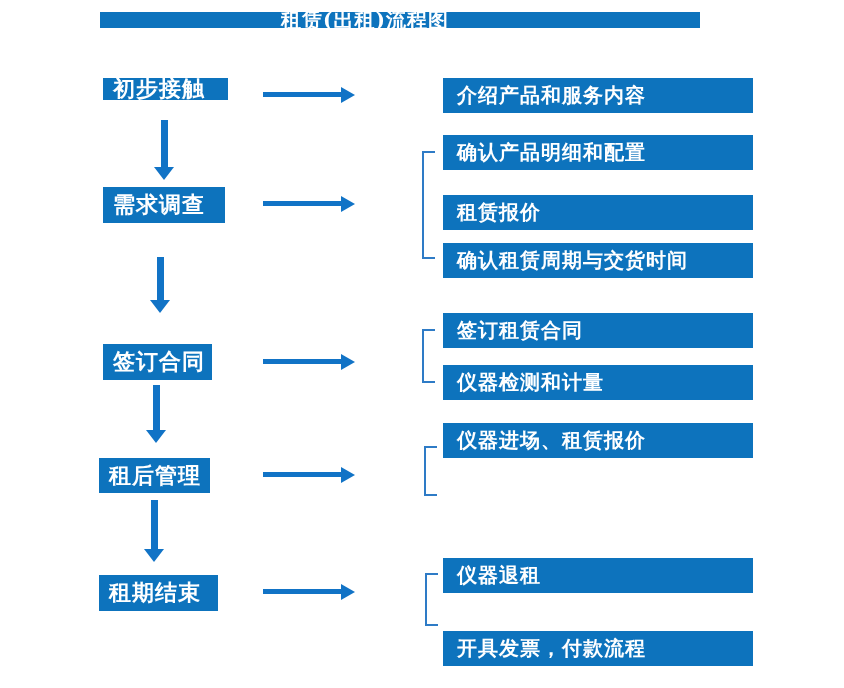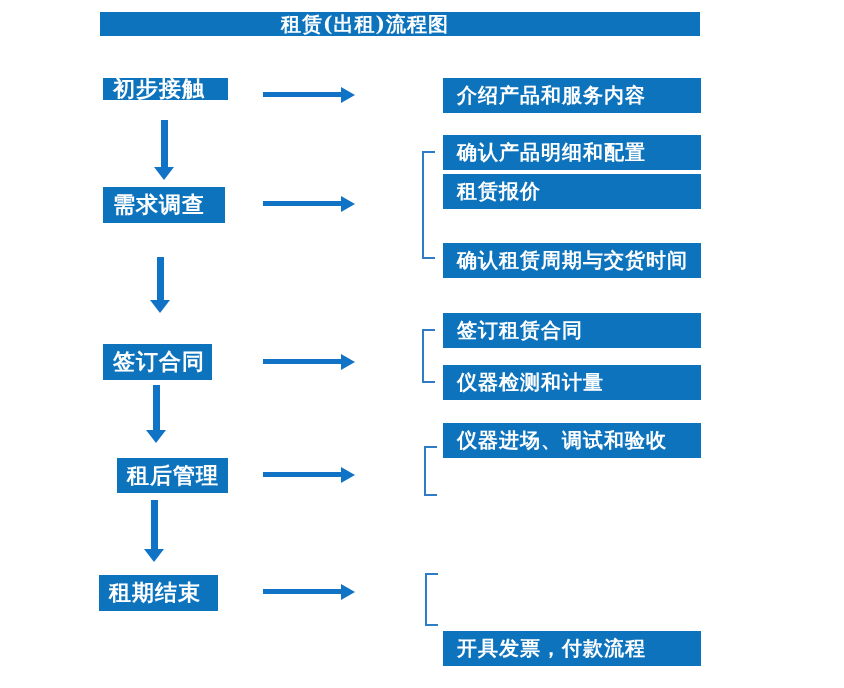--- a/index.html
+++ b/index.html
@@ -15,27 +15,27 @@
     background:#0d73bd;
     color:#ffffff;
     font-weight:bold;
     display:flex;
     align-items:center;
     box-sizing:border-box;
     white-space:nowrap;
     letter-spacing:1px;
   }
   .title-bar {
-    left:100px; top:12px; width:600px; height:24px;
+    left:100px; top:12px; width:600px; height:16px;
     font-size:20px;
     justify-content:center;
     padding-right:70px;
   }
   .stage { font-size:22px; padding-left:10px; }
-  .detail { left:443px; width:258px; height:35px; font-size:20px; padding-left:14px; }
+  .detail { left:443px; width:310px; height:35px; font-size:20px; padding-left:14px; }
 
   
   .h-arrow { position:absolute; width:92px; height:16px; }
   .h-arrow .shaft { position:absolute; left:0; top:5px; width:78px; height:5px; background:#1173c6; }
   .h-arrow .head  { position:absolute; right:0; top:0; width:0; height:0;
                     border-top:8px solid transparent; border-bottom:8px solid transparent;
                     border-left:14px solid #1173c6; }
   
   .v-arrow { position:absolute; width:21px; }
   .v-arrow .shaft { position:absolute; left:7px; top:0; width:7px; background:#1173c6; }
@@ -54,30 +54,31 @@
 </head>
 <body>
 
 <div id="canvas">
 
   <div class="blue-box title-bar">租赁(出租)流程图</div>
 
   <div class="blue-box stage" style="left:103px; top:78px;  width:125px; height:22px;">初步接触</div>
   <div class="blue-box stage" style="left:103px; top:187px; width:122px; height:36px;">需求调查</div>
   <div class="blue-box stage" style="left:103px; top:344px; width:109px; height:36px;">签订合同</div>
-  <div class="blue-box stage" style="left:99px;  top:458px; width:111px; height:35px;margin-left:18px;">租后管理</div>
+  <div class="blue-box stage" style="left:99px;  top:458px; width:111px; height:35px;">租后管理</div>
   <div class="blue-box stage" style="left:99px;  top:575px; width:119px; height:36px;">租期结束</div>
 
   <div class="blue-box detail" style="top:78px;">介绍产品和服务内容</div>
   <div class="blue-box detail" style="top:135px;">确认产品明细和配置</div>
-  <div class="blue-box detail" style="top:174px;">租赁报价</div>
+  <div class="blue-box detail" style="top:195px;">租赁报价</div>
   <div class="blue-box detail" style="top:243px;">确认租赁周期与交货时间</div>
   <div class="blue-box detail" style="top:313px;">签订租赁合同</div>
   <div class="blue-box detail" style="top:365px;">仪器检测和计量</div>
-  <div class="blue-box detail" style="top:423px;">仪器进场、调试和验收</div>
+  <div class="blue-box detail" style="top:423px;">仪器进场、租赁报价</div>
+  <div class="blue-box detail" style="top:558px;">仪器退租</div>
   <div class="blue-box detail" style="top:631px;">开具发票，付款流程</div>
 
   <div class="h-arrow" style="left:263px; top:87px;">
     <div class="shaft"></div>
     <div class="head"></div>
   </div>
   <div class="h-arrow" style="left:263px; top:196px;">
     <div class="shaft"></div>
     <div class="head"></div>
   </div>

